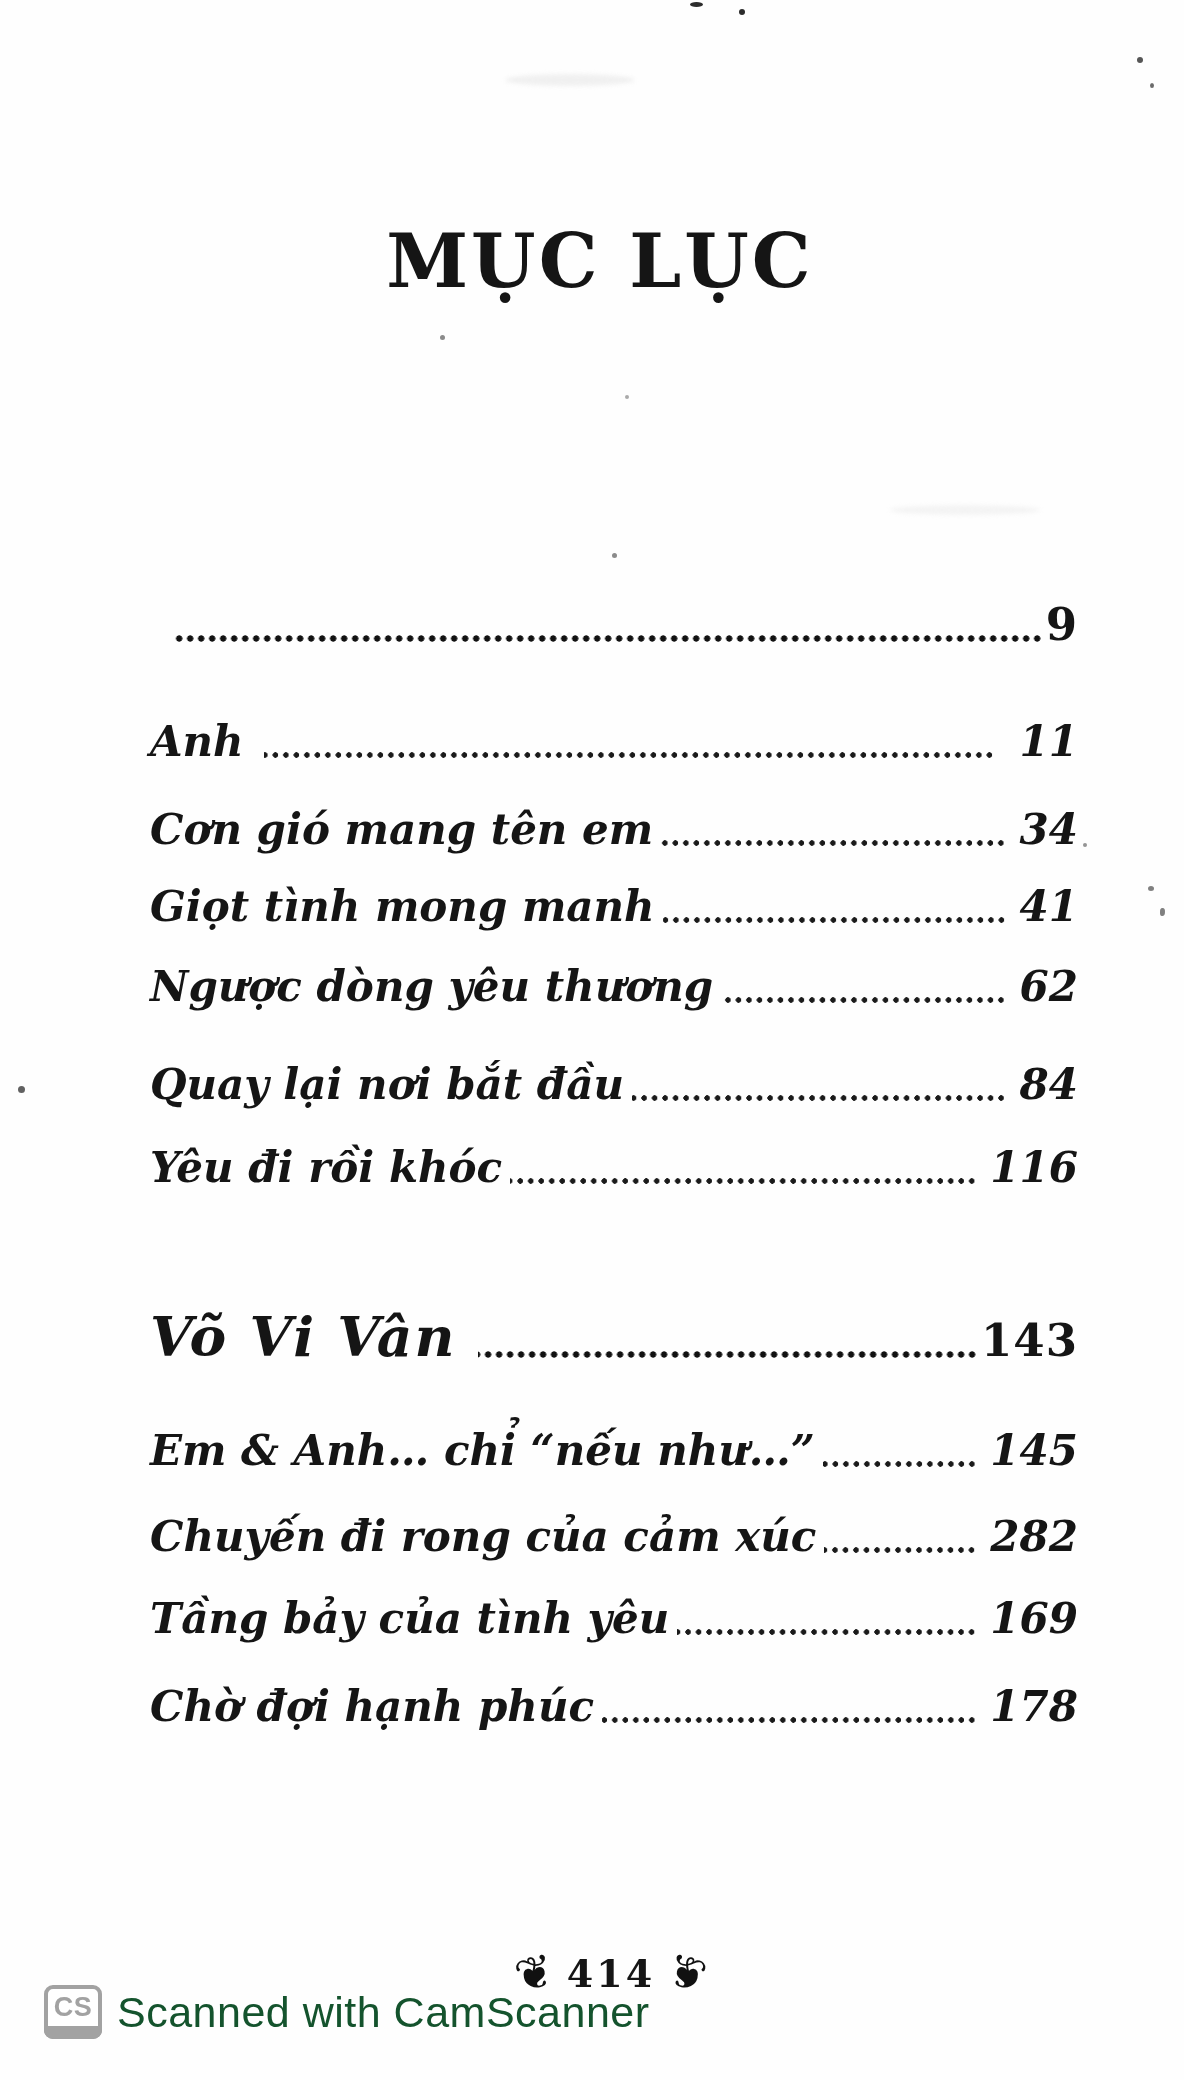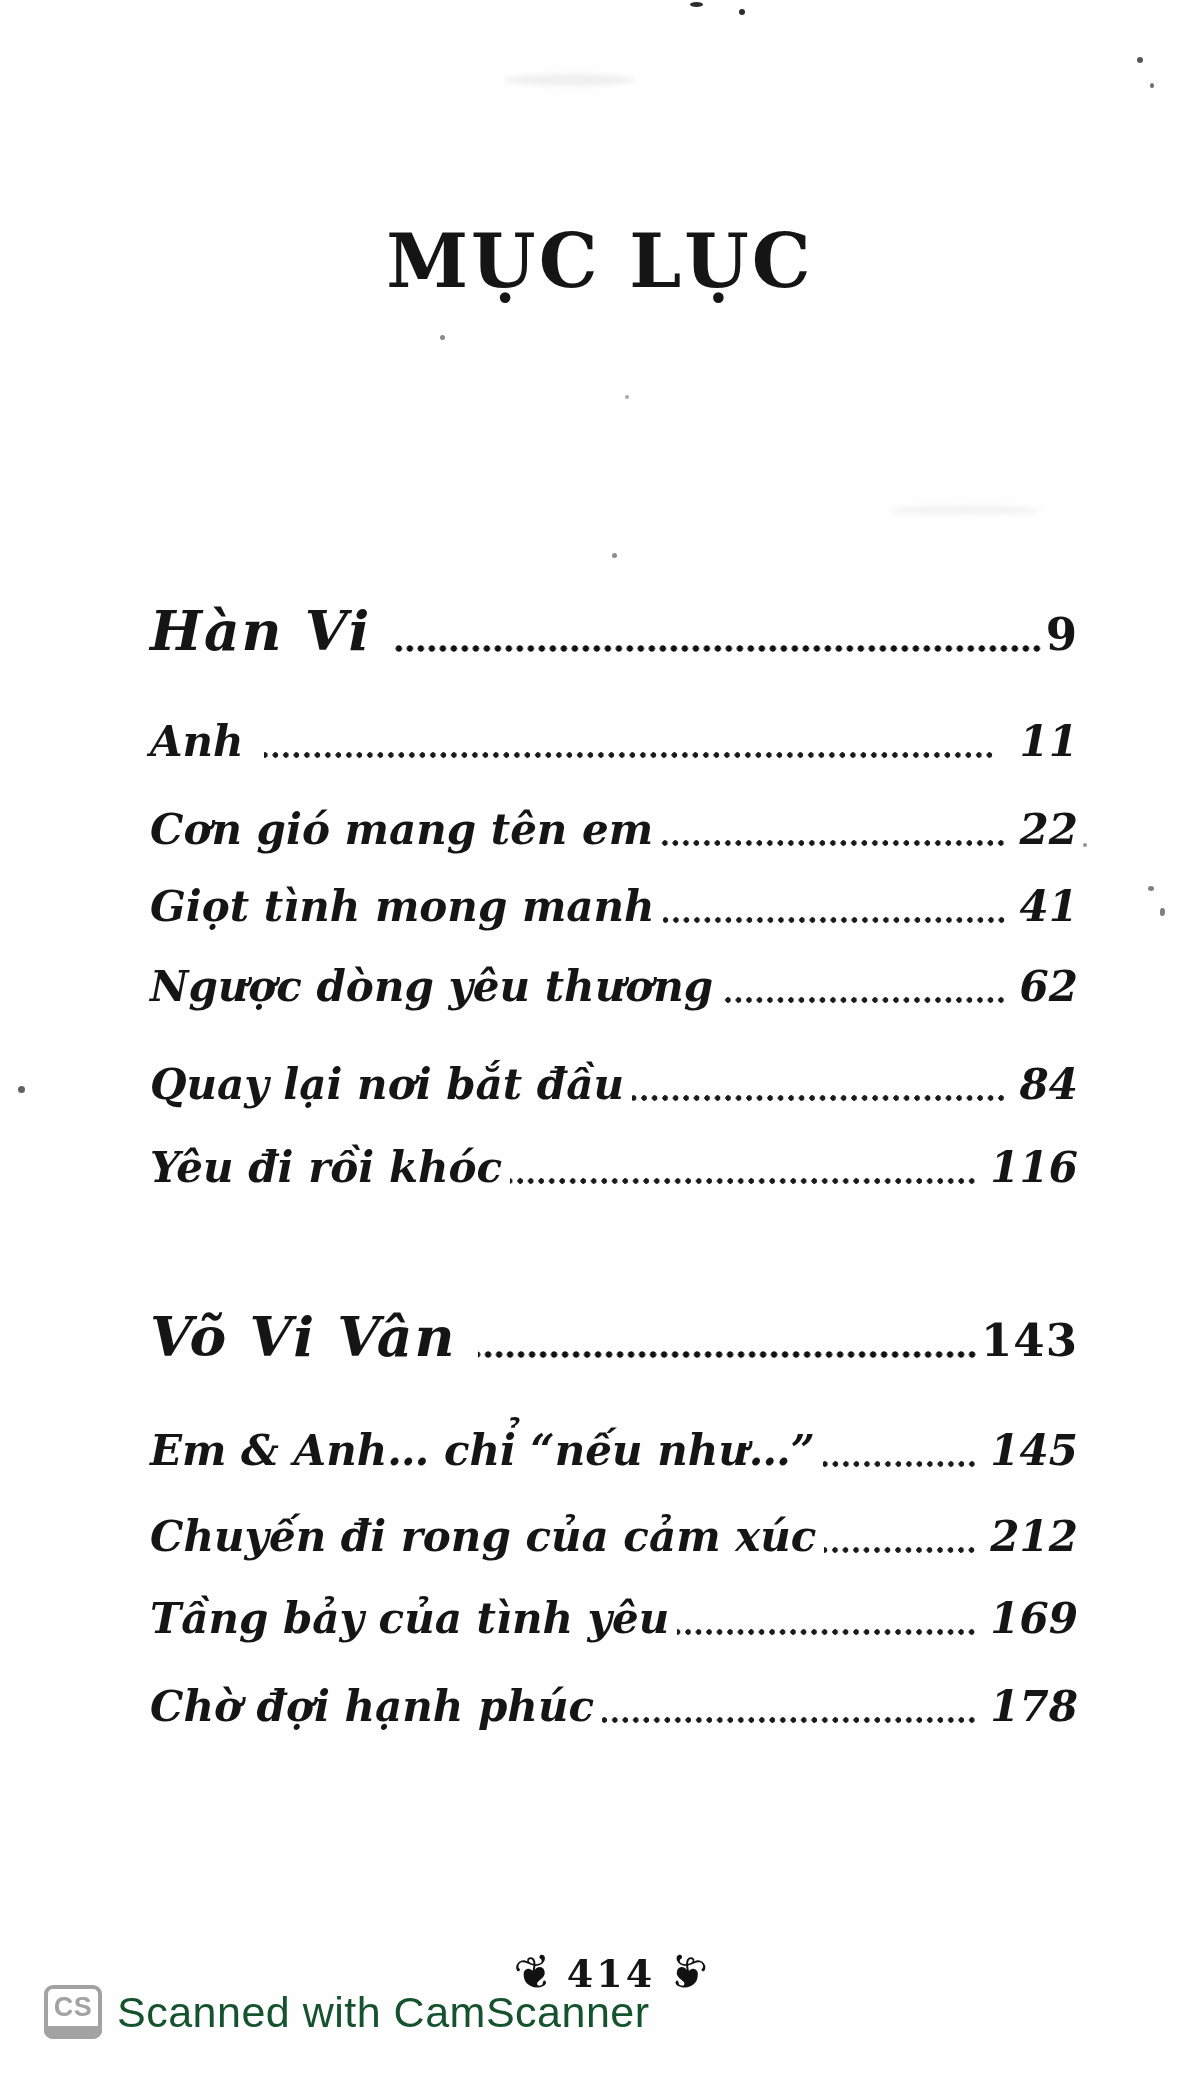--- a/index.html
+++ b/index.html
@@ -77,34 +77,33 @@
 <body>
 
 <div>
 
   <div class="smudge" style="left:505px;top:74px;width:130px;height:12px;opacity:.8;"></div>
   <div class="smudge" style="left:890px;top:505px;width:150px;height:10px;opacity:.6;"></div>
 
   <div class="page-title">MỤC LỤC</div>
 
   <div class="toc-row heading" style="top:598px;">
-    <span class="heading-title">Hàn Vi</span>
     <span class="leader"></span>
     <span class="pg">9</span>
   </div>
 
   <div class="toc-row" style="top:717px;gap:12px;">
     <span class="entry-title">Anh</span>
     <span class="leader"></span>
     <span class="pg">11</span>
   </div>
   <div class="toc-row" style="top:805px;">
     <span class="entry-title">Cơn gió mang tên em</span>
     <span class="leader"></span>
-    <span class="pg">22</span>
+    <span class="pg">34</span>
   </div>
   <div class="toc-row" style="top:882px;">
     <span class="entry-title">Giọt tình mong manh</span>
     <span class="leader"></span>
     <span class="pg">41</span>
   </div>
   <div class="toc-row" style="top:962px;">
     <span class="entry-title">Ngược dòng yêu thương</span>
     <span class="leader"></span>
     <span class="pg">62</span>
@@ -127,21 +126,21 @@
   </div>
 
   <div class="toc-row" style="top:1426px;">
     <span class="entry-title">Em &amp; Anh… chỉ “nếu như…”</span>
     <span class="leader"></span>
     <span class="pg">145</span>
   </div>
   <div class="toc-row" style="top:1512px;">
     <span class="entry-title">Chuyến đi rong của cảm xúc</span>
     <span class="leader"></span>
-    <span class="pg">212</span>
+    <span class="pg">282</span>
   </div>
   <div class="toc-row" style="top:1594px;">
     <span class="entry-title">Tầng bảy của tình yêu</span>
     <span class="leader"></span>
     <span class="pg">169</span>
   </div>
   <div class="toc-row" style="top:1682px;">
     <span class="entry-title">Chờ đợi hạnh phúc</span>
     <span class="leader"></span>
     <span class="pg">178</span>

